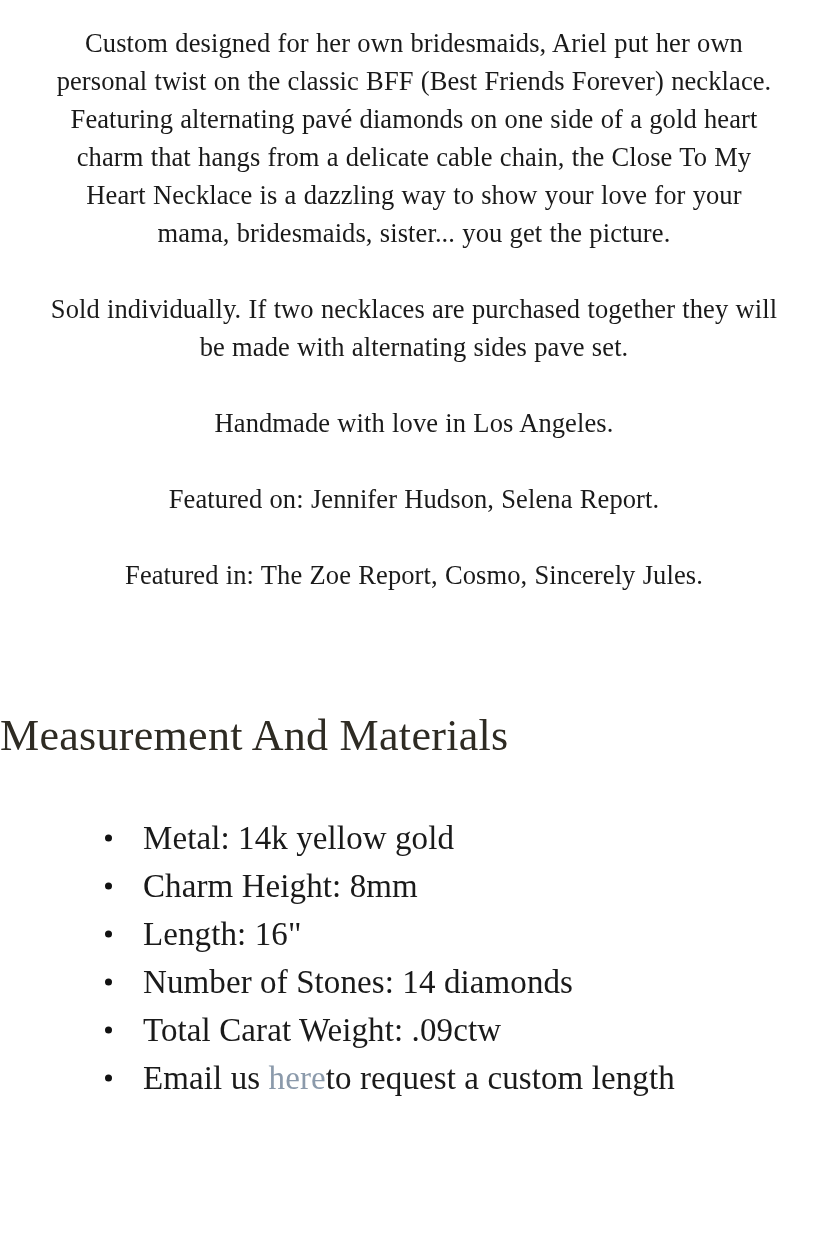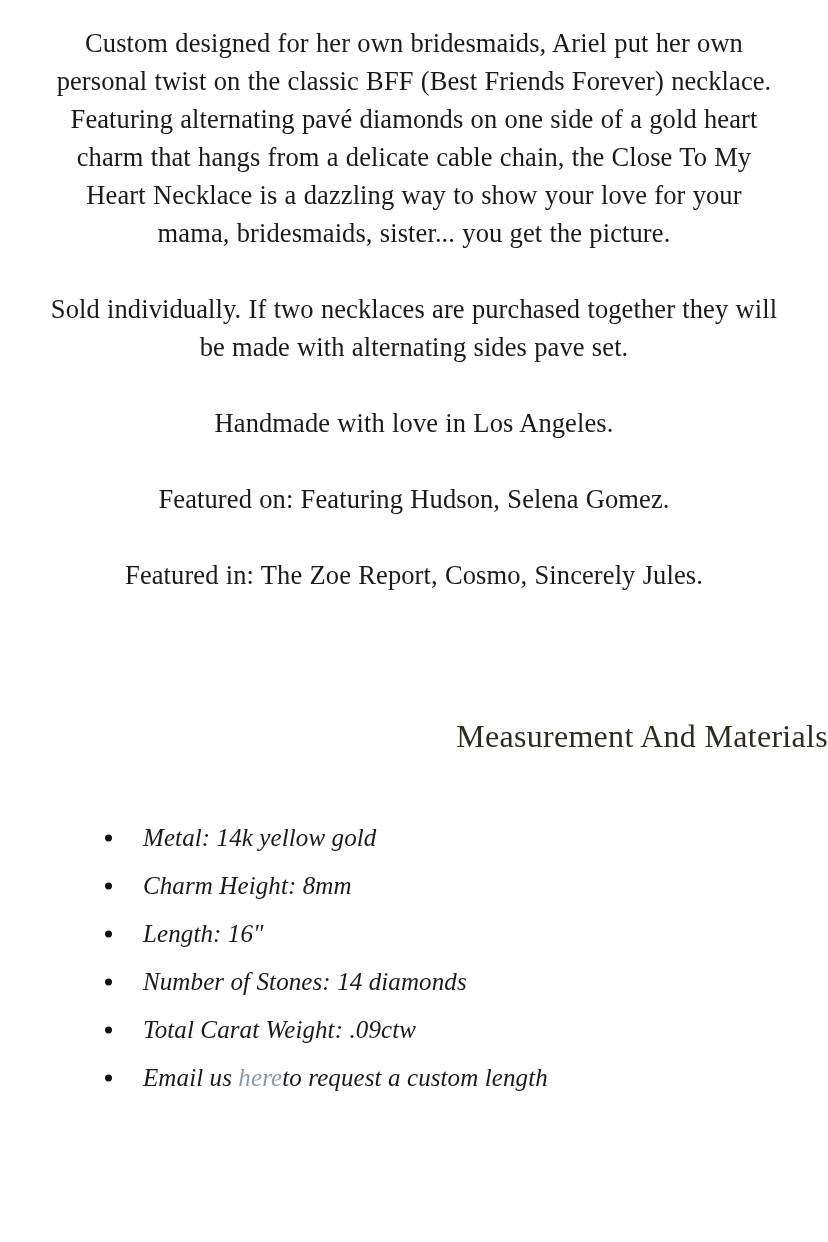--- a/index.html
+++ b/index.html
@@ -39,49 +39,48 @@
     color: #1a1a1a;
     margin: 0 0 38px 0;
     text-align: center;
     word-spacing: 0.5px;
   }
   .para:last-child {
     margin-bottom: 0;
   }
 
   .section-heading {
-    font-size: 32px;
+    font-size: 44px;
     line-height: 52px;
     font-weight: 400;
     color: #2e2b23;
-    text-align: right;
+    text-align: left;
     margin: 0;
     padding-top: 116px;
     letter-spacing: 0.3px;
   }
 
   .spec-list {
     list-style: none;
     margin: 0;
     padding: 0;
     padding-top: 52px;
     width: 732px;
     margin-left: auto;
     margin-right: auto;
   }
 
   .spec-item {
     position: relative;
-    font-size: 25px;
+    font-size: 33px;
     line-height: 48px;
     color: #1a1a1a;
     padding-left: 95px;
     text-align: left;
     letter-spacing: 0.1px;
-    font-style: italic;
   }
 
   .spec-bullet {
     position: absolute;
     left: 57px;
     top: 50%;
     transform: translateY(-50%);
     width: 7px;
     height: 7px;
     border-radius: 50%;
@@ -97,21 +96,21 @@
 </style>
 </head>
 <body>
 
 <div class="page">
 
   <div class="description-block">
     <p class="para">Custom designed for her own bridesmaids, Ariel put her own personal twist on the classic BFF (Best Friends Forever) necklace. Featuring alternating pavé diamonds on one side of a gold heart charm that hangs from a delicate cable chain, the Close To My Heart Necklace is a dazzling way to show your love for your mama, bridesmaids, sister... you get the picture.</p>
     <p class="para">Sold individually. If two necklaces are purchased together they will be made with alternating sides pave set.</p>
     <p class="para">Handmade with love in Los Angeles.</p>
-    <p class="para">Featured on: Featuring Hudson, Selena Gomez.</p>
+    <p class="para">Featured on: Jennifer Hudson, Selena Report.</p>
     <p class="para">Featured in: The Zoe Report, Cosmo, Sincerely Jules.</p>
   </div>
 
   <h2 class="section-heading">Measurement And Materials</h2>
 
   <ul class="spec-list">
     <li class="spec-item">
       <span class="spec-bullet"></span>
       <span>Metal: 14k yellow gold</span>
     </li>

